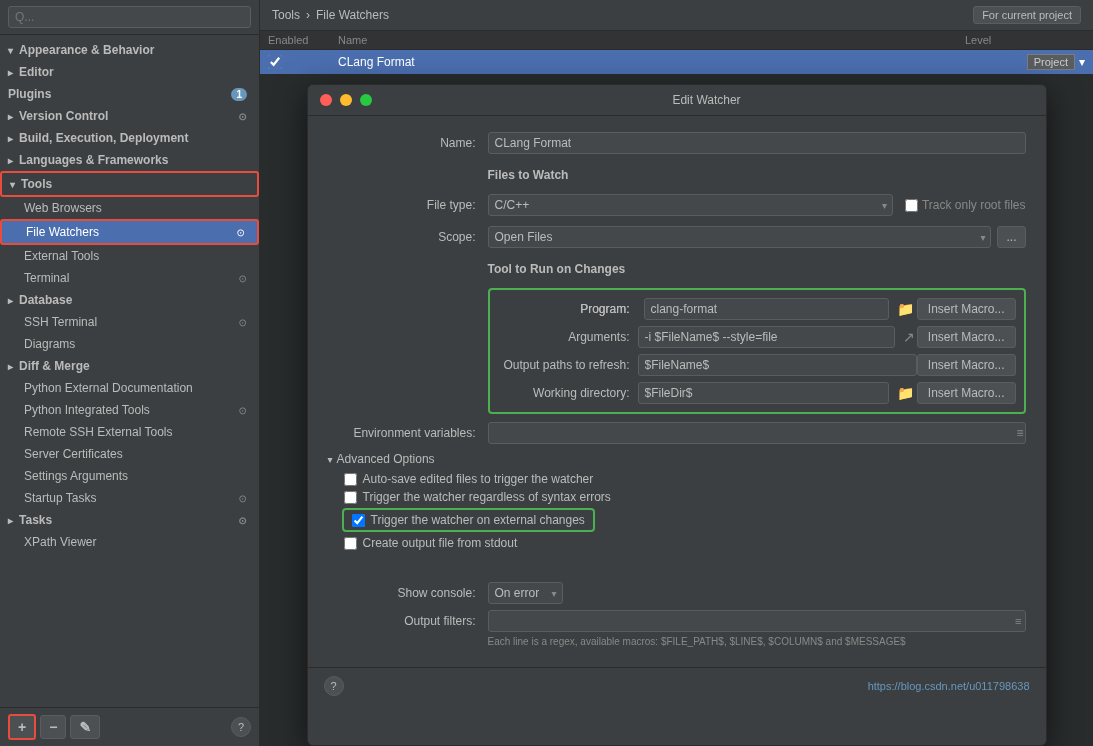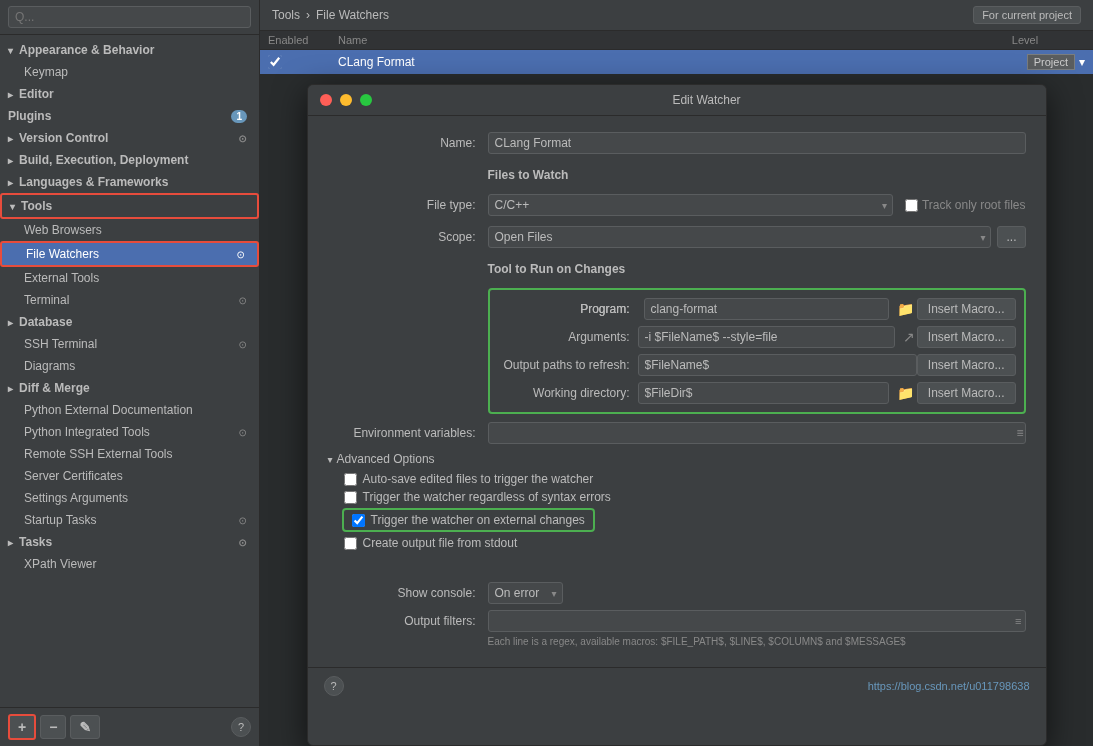--- a/index.html
+++ b/index.html
@@ -23,21 +23,21 @@
     
     .right-panel { flex: 1; display: flex; flex-direction: column; background: #3c3f41; }
     .breadcrumb-bar { background: #3c3f41; padding: 6px 12px; border-bottom: 1px solid #2b2b2b; display: flex; align-items: center; gap: 6px; font-size: 12px; color: #bbbbbb; }
     .current-project-btn { margin-left: auto; background: #4c5052; border: 1px solid #5a5d5f; color: #bbbbbb; padding: 2px 8px; border-radius: 3px; cursor: pointer; font-size: 11px; }
 
     
     .file-watchers-table { background: #2b2b2b; margin: 0; }
     .fw-header { display: flex; background: #313335; border-bottom: 1px solid #2b2b2b; padding: 3px 8px; font-size: 11px; color: #888; }
     .fw-header .col-enabled { width: 70px; }
     .fw-header .col-name { flex: 1; }
-    .fw-header .col-level { width: 120px; text-align: center; }
+    .fw-header .col-level { width: 120px; text-align: left; }
     .fw-row { display: flex; align-items: center; padding: 4px 8px; background: #4b6eaf; color: white; }
     .fw-row .col-enabled { width: 70px; display: flex; align-items: center; }
     .fw-row .col-name { flex: 1; font-weight: 500; }
     .fw-row .col-level { width: 120px; text-align: right; display: flex; align-items: center; justify-content: flex-end; gap: 4px; }
     .fw-checkbox { width: 14px; height: 14px; accent-color: #4b6eaf; }
     .level-badge { background: #5a5d5f; color: #ccc; border: 1px solid #7a7d7f; padding: 1px 6px; border-radius: 0; font-size: 11px; }
 
     
     .modal-overlay { position: relative; flex: 1; background: rgba(0,0,0,0.3); display: flex; justify-content: center; padding-top: 10px; }
     .modal { background: #3c3f41; border: 1px solid #2b2b2b; border-radius: 6px; width: 740px; box-shadow: 0 8px 32px rgba(0,0,0,0.6); }
@@ -92,23 +92,20 @@
   <div class="sidebar">
     <div class="sidebar-search">
       <input type="text" placeholder="Q..." style="">
     </div>
     <div class="sidebar-list">
 
       <div class="sidebar-item section-header">
         <span class="sidebar-arrow">▾</span>
         <span>Appearance &amp; Behavior</span>
       </div>
-      <div class="sidebar-item indent1">
-        <span>Keymap</span>
-      </div>
       <div class="sidebar-item section-header">
         <span class="sidebar-arrow">▸</span>
         <span>Editor</span>
       </div>
       <div class="sidebar-item section-header">
         <span>Plugins</span>
         <span class="sidebar-badge">1</span>
       </div>
       <div class="sidebar-item section-header">
         <span class="sidebar-arrow">▸</span>

